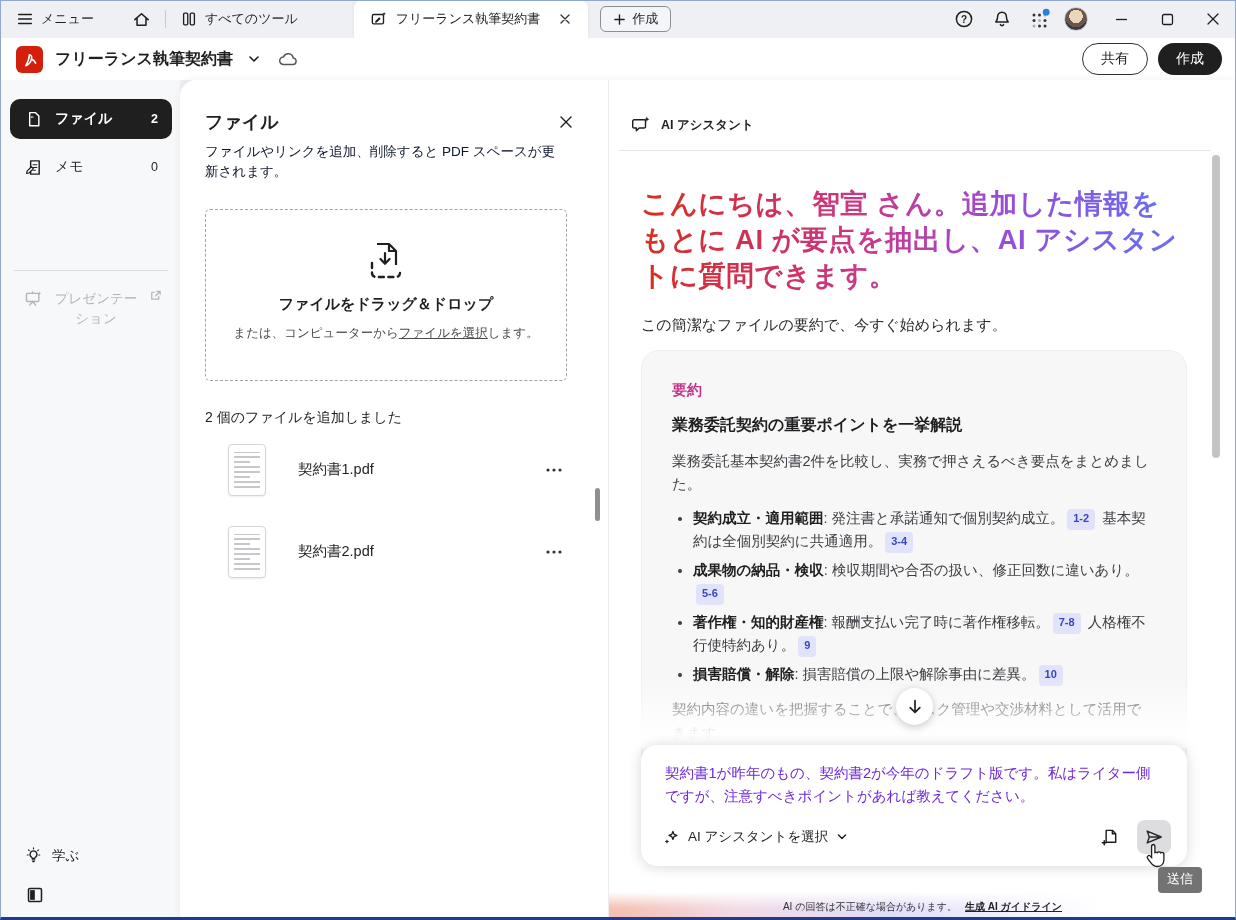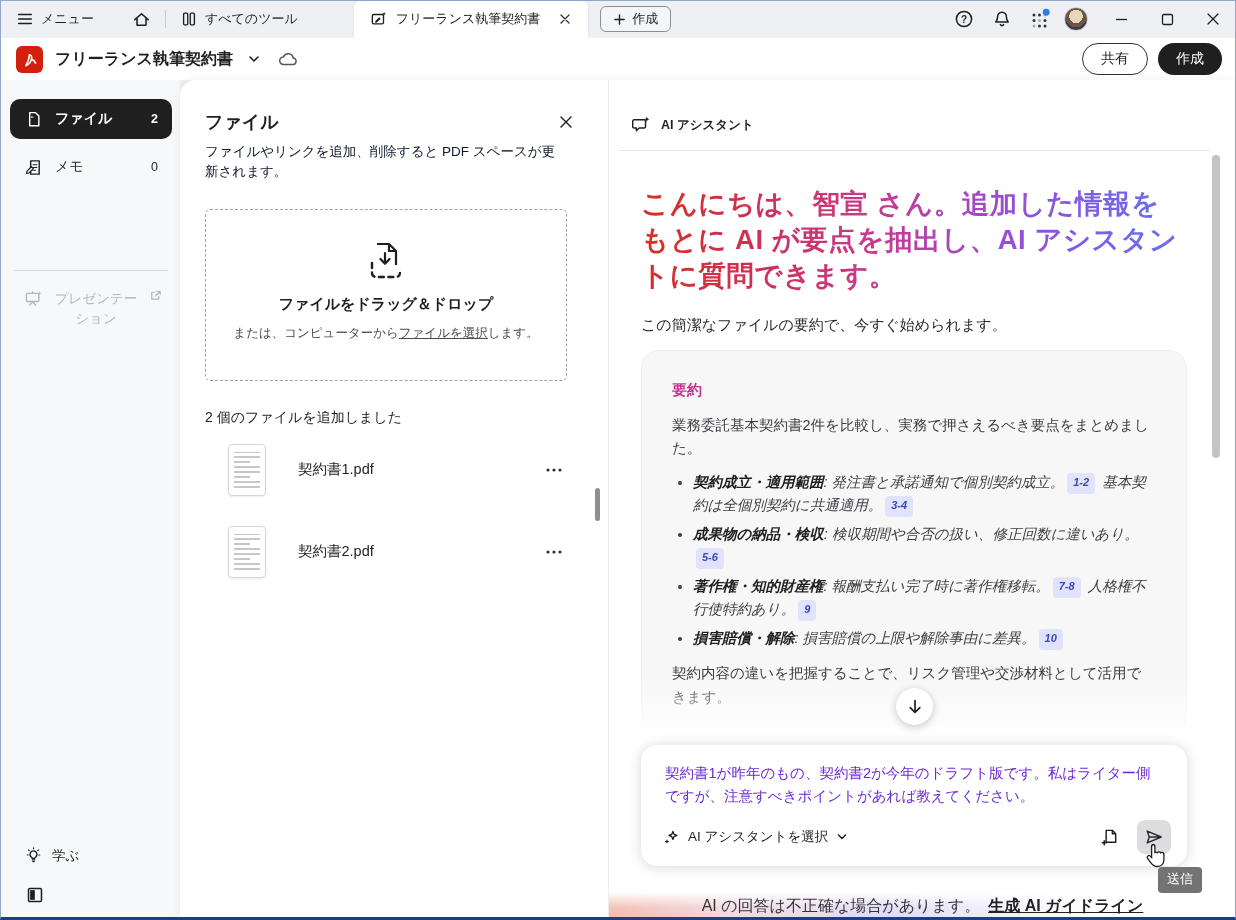--- a/index.html
+++ b/index.html
@@ -76,40 +76,40 @@
   .ai-body { position:absolute; left:32px; top:106px; width:546px; }
   .ai-greeting { font-size:27.5px; line-height:36px; font-weight:700; letter-spacing:.5px;
     background:linear-gradient(95deg,#d6301f 0%,#d03058 22%,#c73a8c 42%,#9a4cd6 66%,#6a6bee 92%);
     -webkit-background-clip:text; background-clip:text; color:transparent; }
   .ai-intro { margin-top:22px; font-size:15px; color:#2b2b2e; }
   .sum-card { margin-top:15px; background:#f7f7f8; border:1px solid #f0f0f2; border-radius:18px; padding:30px 30px 26px 30px; }
   .sum-label { font-size:15px; font-weight:700;
     background:linear-gradient(90deg,#c2338b,#8a4fe0); -webkit-background-clip:text; background-clip:text; color:transparent; }
   .sum-title { margin-top:15px; font-size:16px; font-weight:700; color:#1f1f21; }
   .sum-body { margin-top:14px; font-size:14.5px; color:#3d3d41; line-height:1.62; }
-  .sum-card ul { margin:10px 0 8px 0; padding-left:21px;font-style:italic; }
+  .sum-card ul { margin:10px 0 8px 0; padding-left:21px; }
   .sum-card li { font-size:14.5px; color:#3d3d41; line-height:1.62; margin-bottom:5px; }
   .sum-card li strong { color:#1f1f21; }
   .badge { display:inline-block; background:#e0e3fb; color:#3a47b8; font-size:11px; font-weight:700; border-radius:4px; padding:1px 6px 2px; margin:0 3px; vertical-align:1px; cursor:pointer; }
   .sum-closing { margin-top:12px; font-size:14.5px; color:#3d3d41; line-height:1.62; }
   .ai-fade { position:absolute; left:0; right:0; top:598px; height:70px; background:linear-gradient(180deg,rgba(255,255,255,0),rgba(255,255,255,.96) 80%,#fff); pointer-events:none; }
   .scroll-down-btn { position:absolute; left:287px; top:608px; width:37px; height:37px; border-radius:50%; background:#fff; box-shadow:0 2px 8px rgba(0,0,0,.22); display:flex; align-items:center; justify-content:center; cursor:pointer; z-index:5; }
 
   .prompt-card { position:absolute; left:32px; top:665px; width:546px; height:121px; background:#fff; border-radius:16px; box-shadow:0 1px 14px rgba(0,0,0,.16); padding:17px 20px 12px 24px; z-index:6; }
   .prompt-text { font-size:14.5px; line-height:1.62; color:#6d28d9; width:496px; }
   .prompt-bottom { position:absolute; left:22px; right:16px; bottom:12px; display:flex; align-items:center; }
   .assistant-select { display:flex; align-items:center; gap:8px; font-size:13.5px; color:#1f1f21; cursor:pointer; }
   .pb-right { margin-left:auto; display:flex; align-items:center; gap:13px; }
   .icon-btn { width:30px; height:30px; display:flex; align-items:center; justify-content:center; border-radius:8px; }
   .send-btn { width:34px; height:34px; background:#dddddf; border-radius:8px; display:flex; align-items:center; justify-content:center; }
 
   .tooltip { position:absolute; left:549px; top:787px; background:#737373; color:#fff; font-size:13px; padding:3px 9px 5px; border-radius:4px; z-index:8; }
   .cursor-hand { position:absolute; left:535px; top:762px; z-index:9; pointer-events:none; }
 
-  .ai-footer { position:absolute; left:0; right:0; bottom:0; height:27px; display:flex; align-items:center; justify-content:center; gap:8px; font-size:16px; color:#333;
+  .ai-footer { position:absolute; left:0; right:0; bottom:0; height:27px; display:flex; align-items:center; justify-content:center; gap:8px; font-size:10px; color:#333;
     background:linear-gradient(180deg,rgba(255,255,255,.95) 0%,rgba(255,255,255,.25) 55%,rgba(255,255,255,.15)),
                linear-gradient(90deg,rgba(228,112,82,.55) 2%,rgba(214,142,176,.4) 20%,rgba(178,170,240,.5) 45%,rgba(255,255,255,0) 78%); }
   .ai-footer a { color:#222; font-weight:700; text-decoration:underline; cursor:pointer; }
   .ai-scrollbar { position:absolute; right:16px; top:75px; width:8px; height:303px; border-radius:4px; background:#c4c4c7; }
 
   svg { display:block; }
 </style>
 </head>
 <body>
 
@@ -375,20 +375,21 @@
       <span>AI アシスタント</span>
     </div>
     <div class="ai-divider"></div>
 
     <div class="ai-body">
       <div class="ai-greeting">こんにちは、智宣 さん。追加した情報をもとに AI が要点を抽出し、AI アシスタントに質問できます。</div>
       <div class="ai-intro">この簡潔なファイルの要約で、今すぐ始められます。</div>
 
       <div class="sum-card">
         <div class="sum-label">要約</div>
+        <div class="sum-title">業務委託契約の重要ポイントを一挙解説</div>
         <div class="sum-body">業務委託基本契約書2件を比較し、実務で押さえるべき要点をまとめました。</div>
         <ul>
             <li><strong>契約成立・適用範囲</strong>: 発注書と承諾通知で個別契約成立。<span class="badge">1-2</span> 基本契約は全個別契約に共通適用。<span class="badge">3-4</span></li>
             <li><strong>成果物の納品・検収</strong>: 検収期間や合否の扱い、修正回数に違いあり。<span class="badge">5-6</span></li>
             <li><strong>著作権・知的財産権</strong>: 報酬支払い完了時に著作権移転。<span class="badge">7-8</span> 人格権不行使特約あり。<span class="badge">9</span></li>
             <li><strong>損害賠償・解除</strong>: 損害賠償の上限や解除事由に差異。<span class="badge">10</span></li>
           </ul>
         <div class="sum-closing">契約内容の違いを把握することで、リスク管理や交渉材料として活用できます。</div>
       </div>
     </div>

